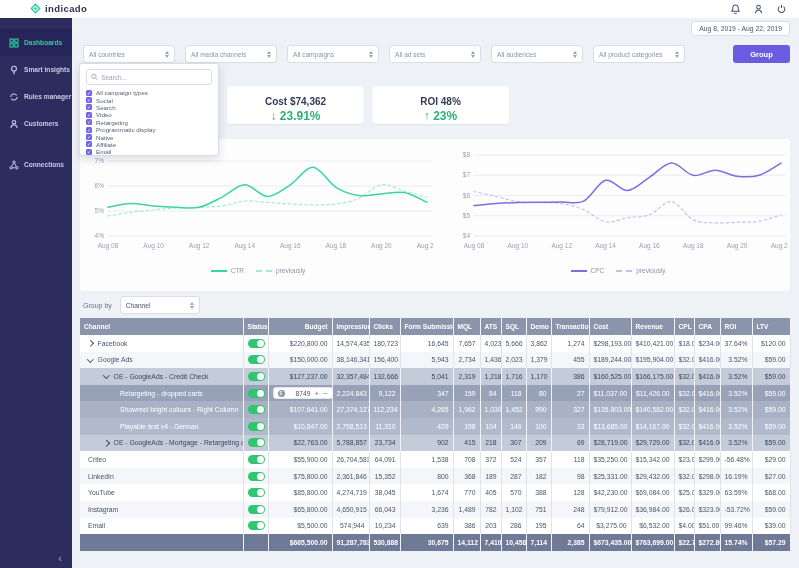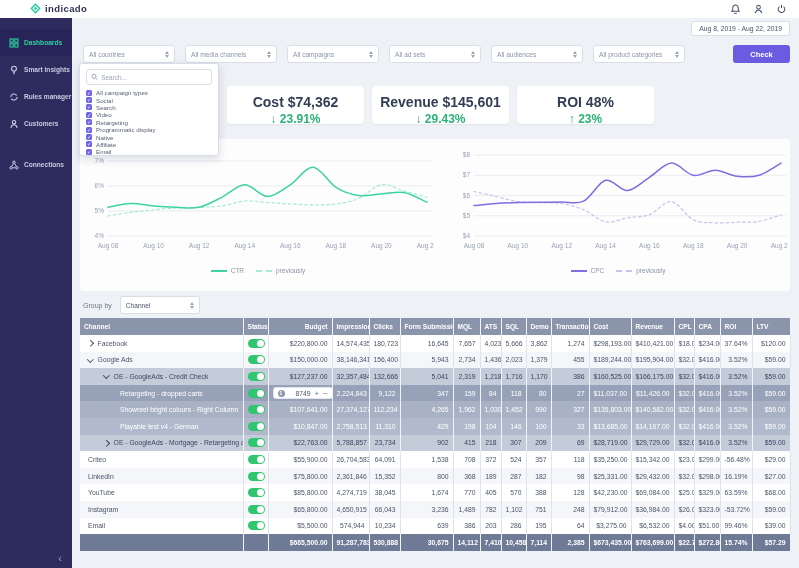--- a/index.html
+++ b/index.html
@@ -37,21 +37,21 @@
   .arrows{display:flex;flex-direction:column;gap:1px;}
   .arrows i{width:0;height:0;border-left:2.5px solid transparent;border-right:2.5px solid transparent;}
   .arrows .up{border-bottom:3px solid #9aa3b5;}
   .arrows .dn{border-top:3px solid #9aa3b5;}
   #editbtn{position:absolute;right:9px;top:27px;width:57px;height:18px;background:#6a5ce0;color:#fff;font-size:7.5px;
            font-weight:bold;border-radius:3px;display:flex;align-items:center;justify-content:center;cursor:pointer;}
   
   #kpis{position:absolute;left:155px;top:68px;display:flex;gap:8px;}
   .kpi{width:137px;height:38px;background:#fff;border-radius:4px;box-shadow:0 1px 2px rgba(50,60,90,.07);
        display:flex;flex-direction:column;align-items:center;justify-content:center;gap:2px;}
-  .kpi-title{font-size:14px;font-weight:bold;color:#333d55;margin-top:9px;}
+  .kpi-title{font-size:10px;font-weight:bold;color:#333d55;margin-top:9px;}
   .kpi-delta{font-size:12px;font-weight:bold;color:#2bb377;}
   
   #dropdown{position:absolute;left:7px;top:45px;width:140px;height:93px;background:#fff;border:1px solid #d9dde6;
             border-radius:3px;box-shadow:0 3px 8px rgba(40,50,80,.16);z-index:30;padding:5px 6px;box-sizing:border-box;}
   .ddsearch{height:14px;border:1px solid #d9dde6;border-radius:3px;display:flex;align-items:center;gap:3px;
             padding:0 4px;margin-bottom:4px;}
   .ddsearch input{border:none;outline:none;font-size:6.4px;color:#555e70;width:100%;padding:0;
             font-family:"Liberation Sans","DejaVu Sans",sans-serif;}
   .ddsearch input::placeholder{color:#9aa3b5;}
   .ddopt{display:flex;align-items:center;gap:4px;height:7.4px;cursor:pointer;}
@@ -241,30 +241,26 @@
         </span>
       </div>
       <div class="select">
         <span>All product categories</span>
         <span class="arrows">
           <i class="up"></i>
           <i class="dn"></i>
         </span>
       </div>
     </div>
-  <div id="editbtn">Check</div>
+  <div id="editbtn">Group</div>
 
   <div id="kpis">
       <div class="kpi">
         <div class="kpi-title">Cost $74,362</div>
         <div class="kpi-delta">↓ 23.91%</div>
-      </div>
-      <div class="kpi">
-        <div class="kpi-title">Revenue $145,601</div>
-        <div class="kpi-delta">↓ 29.43%</div>
       </div>
       <div class="kpi">
         <div class="kpi-title">ROI 48%</div>
         <div class="kpi-delta">↑ 23%</div>
       </div>
     </div>
 
   <div id="dropdown">
     <div class="ddsearch">
       <svg width="8" height="8" viewBox="0 0 8 8">

